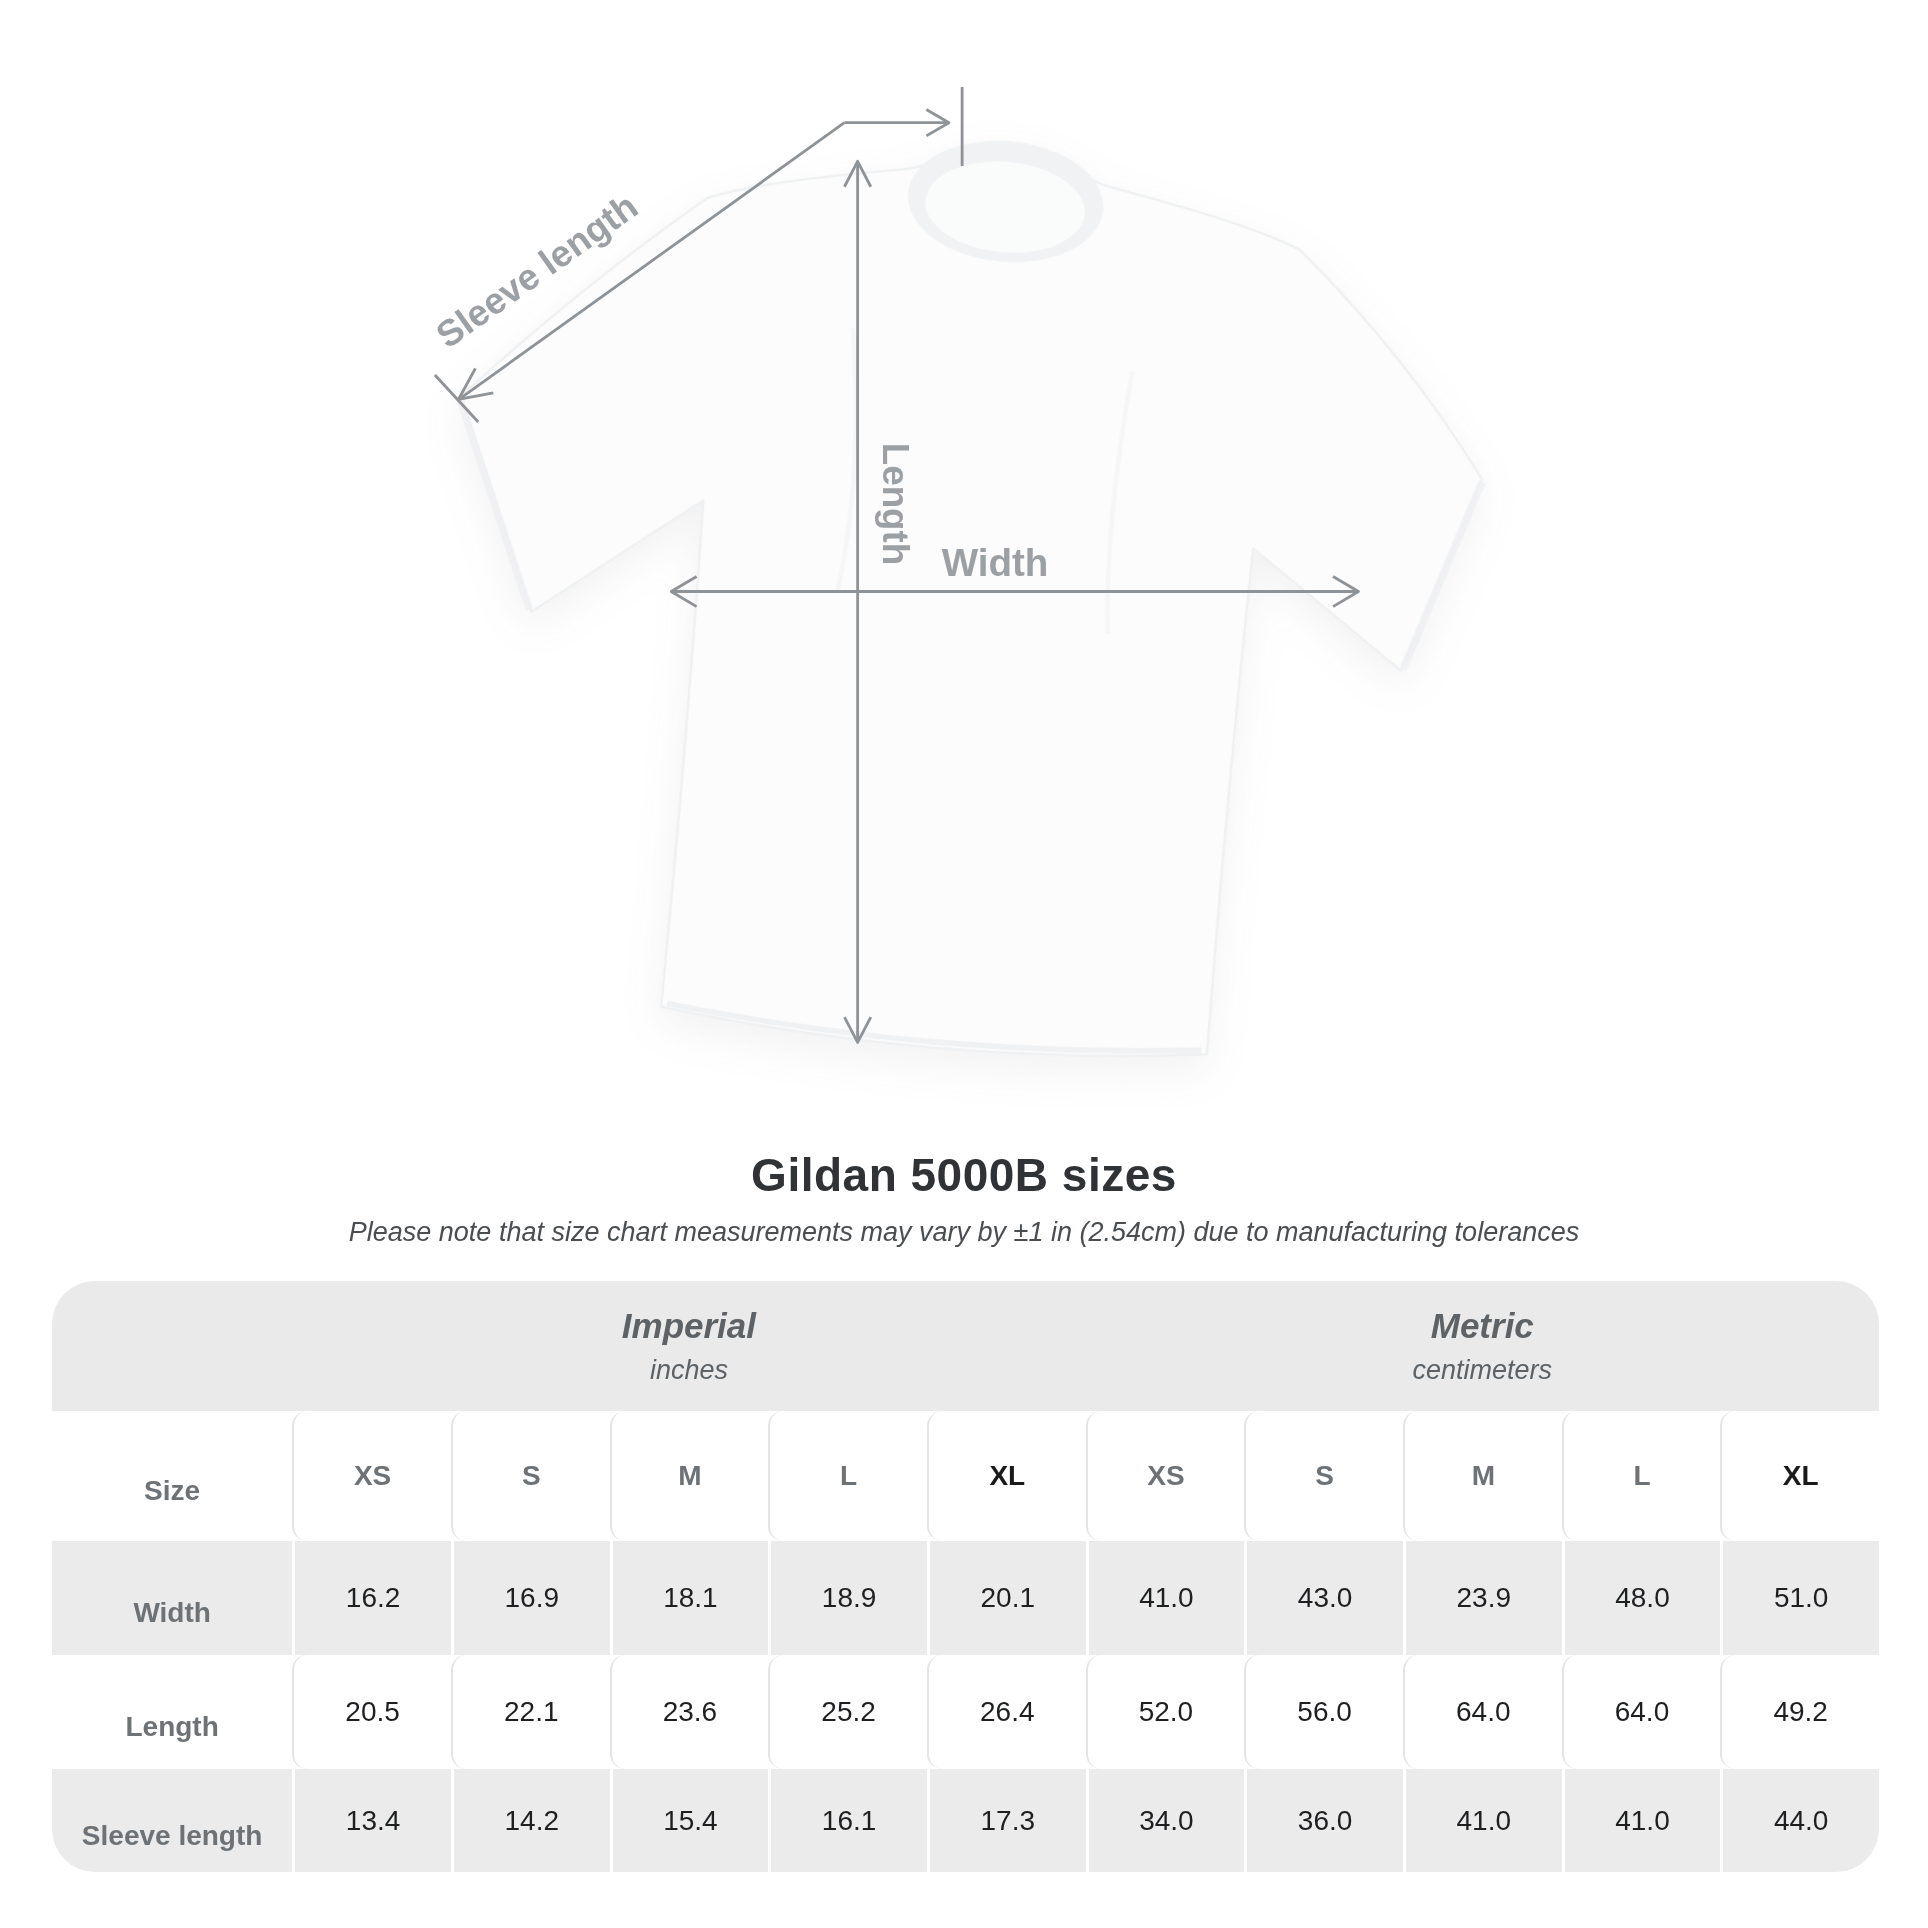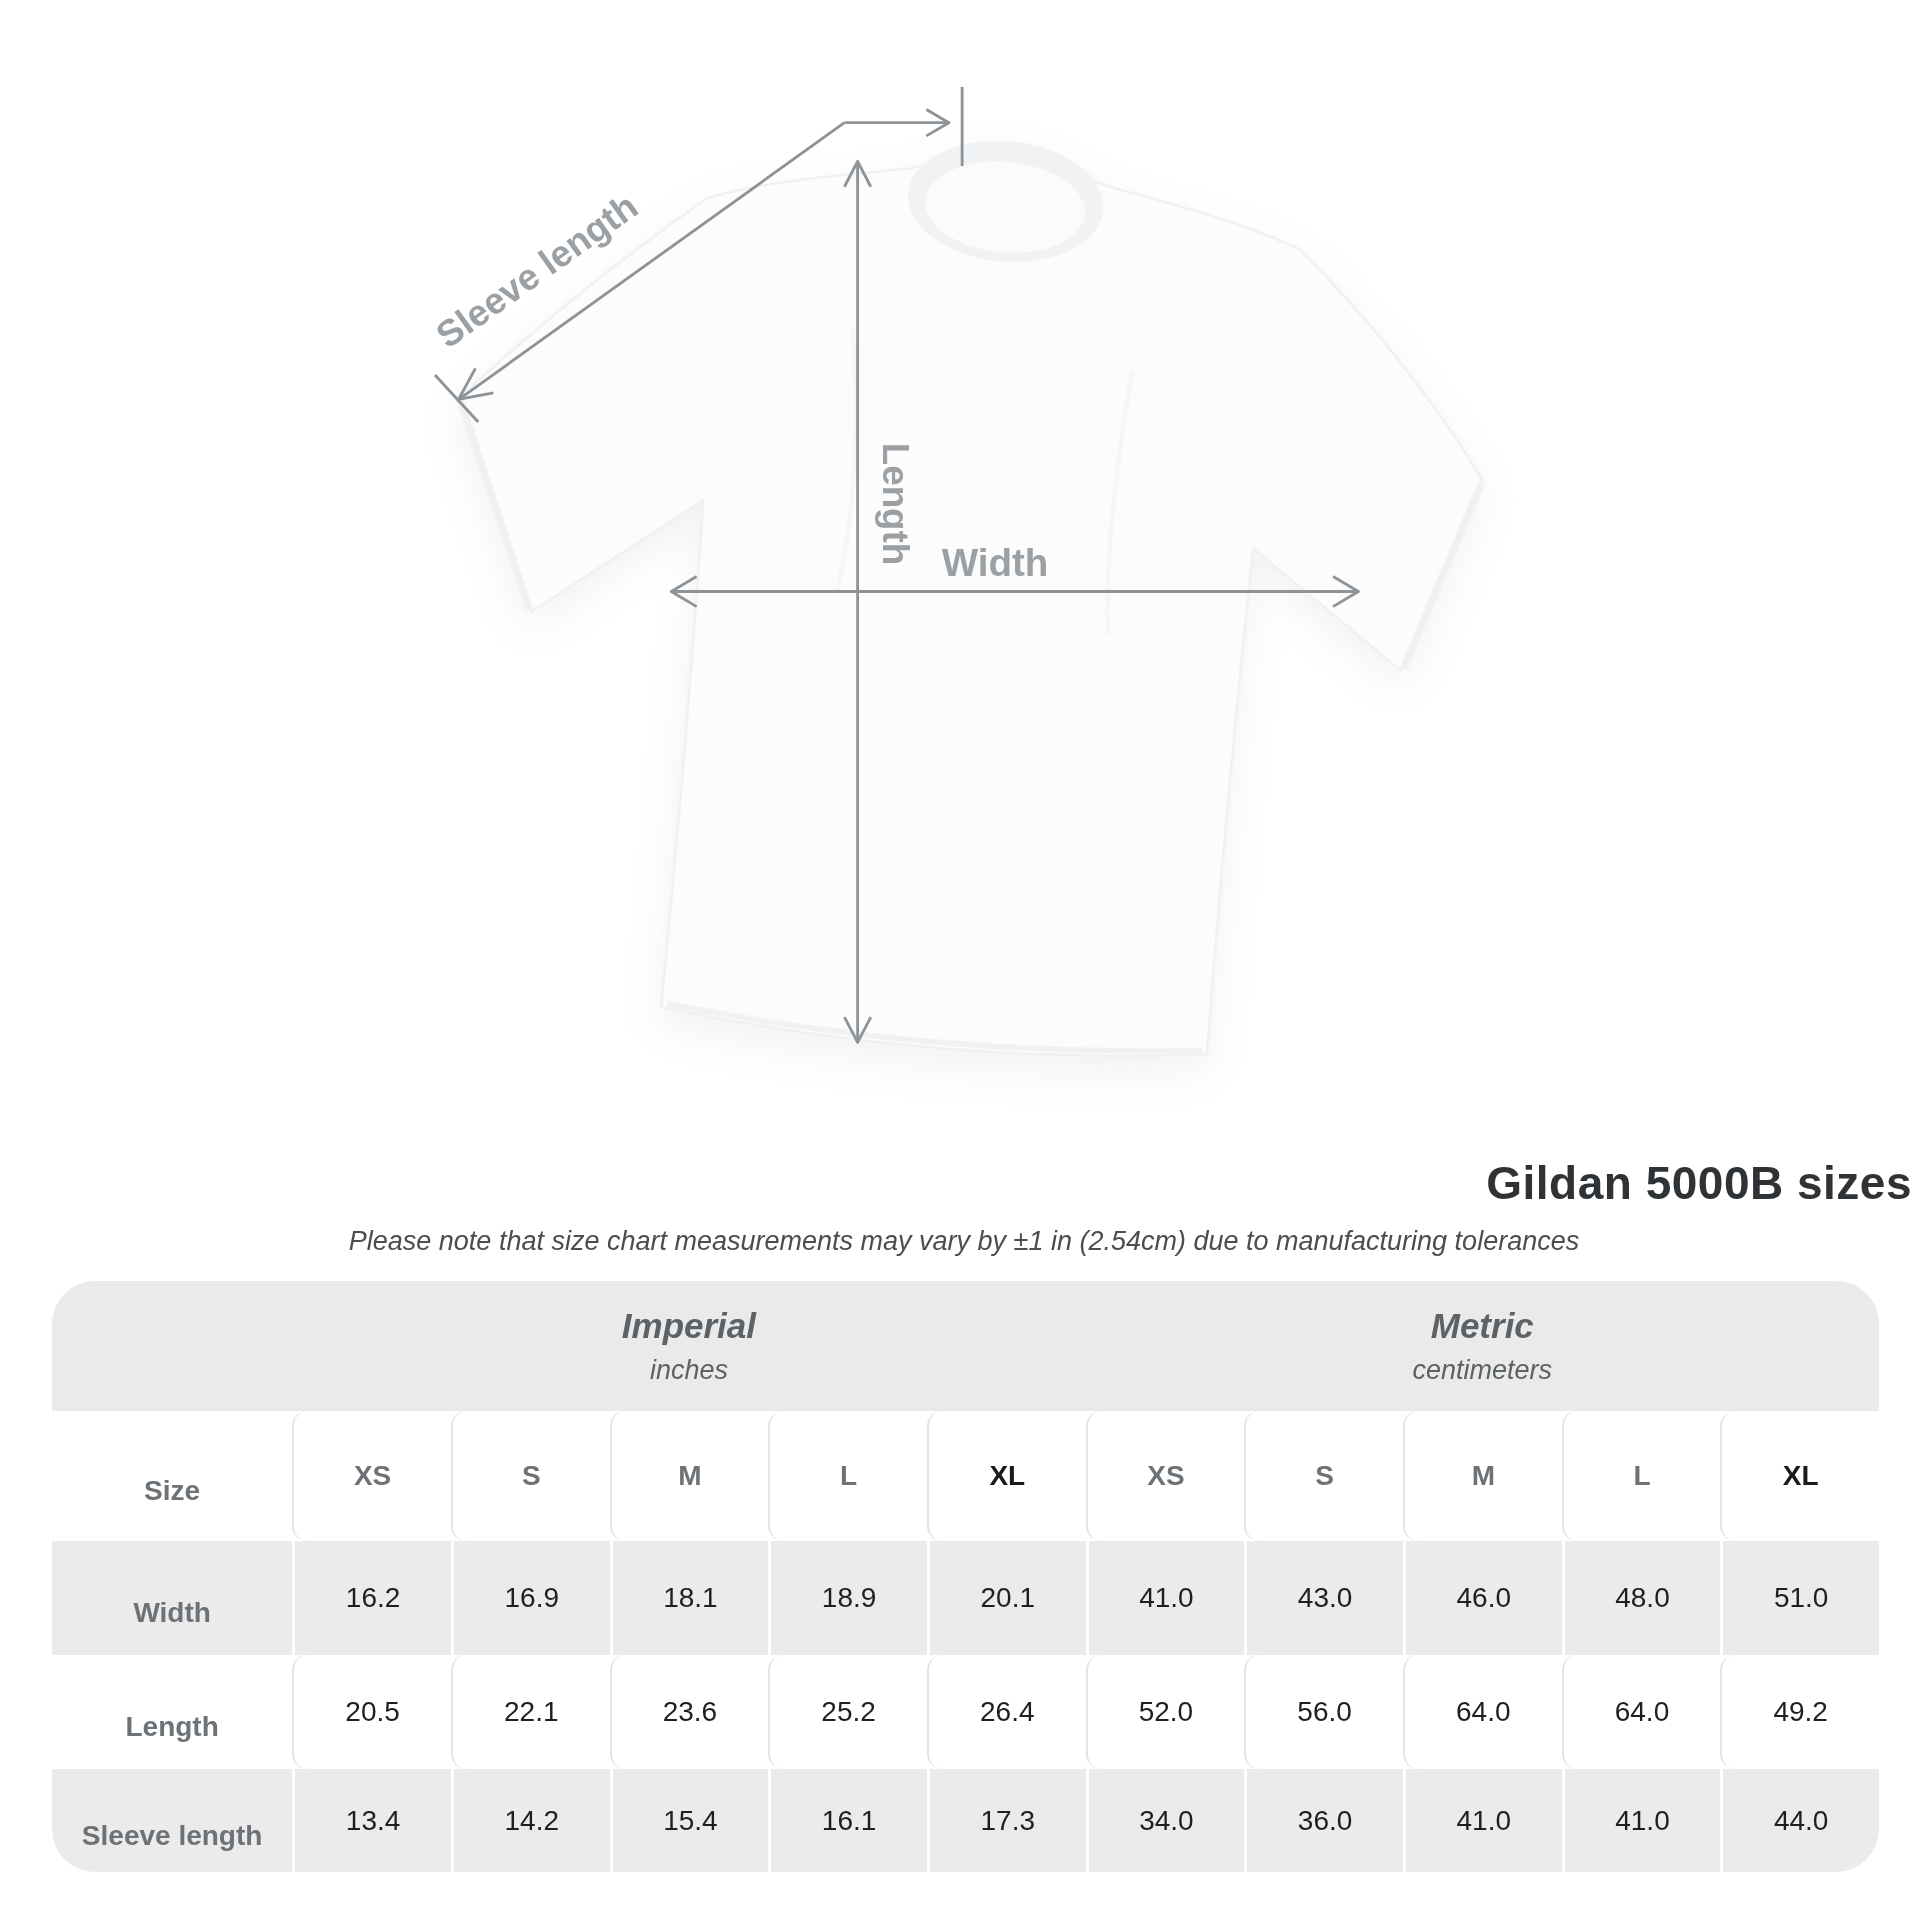--- a/index.html
+++ b/index.html
@@ -9,21 +9,21 @@
   }
   
   .figure-wrap{position:absolute;left:0;top:0;width:1928px;height:1168px;}
   .figure-wrap svg{display:block;width:100%;height:100%;}
   .tee{filter:drop-shadow(0 16px 22px rgba(70,74,78,0.07));}
   .ann-line{stroke:#8e9397;stroke-width:3;fill:none;stroke-linejoin:round;}
   .ann-label{fill:#9ba0a4;font-family:"Liberation Sans",sans-serif;font-weight:bold;}
 
   
   .title-block{position:absolute;left:0;top:1141px;width:1928px;text-align:center;}
-  .page-title{margin:16px;font-size:46px;line-height:1.15;font-weight:bold;color:#2f3336;letter-spacing:0.5px;text-align:right;}
+  .page-title{margin:8px;font-size:46px;line-height:1.15;font-weight:bold;color:#2f3336;letter-spacing:0.5px;}
   .page-subtitle{margin:15px 0 0 0;font-size:27px;font-style:italic;color:#4a4e51;}
 
   
   .size-table{
     position:absolute;left:52px;top:1281px;width:1827px;
     display:flex;flex-direction:column;font-size:28px;
   }
   .banner{
     height:130px;background:#eaeaeb;border-radius:43px 43px 0 0;
     display:flex;align-items:center;
@@ -142,21 +142,21 @@
 
   <div class="trow trow--r1">
     <div class="cell cell--label">Width</div>
     <div class="cell">16.2</div>
     <div class="cell">16.9</div>
     <div class="cell">18.1</div>
     <div class="cell">18.9</div>
     <div class="cell">20.1</div>
     <div class="cell">41.0</div>
     <div class="cell">43.0</div>
-    <div class="cell">46.0</div>
+    <div class="cell">23.9</div>
     <div class="cell">48.0</div>
     <div class="cell">51.0</div>
   </div>
 
   <div class="trow trow--r2">
     <div class="cell cell--label">Length</div>
     <div class="cell">20.5</div>
     <div class="cell">22.1</div>
     <div class="cell">23.6</div>
     <div class="cell">25.2</div>

